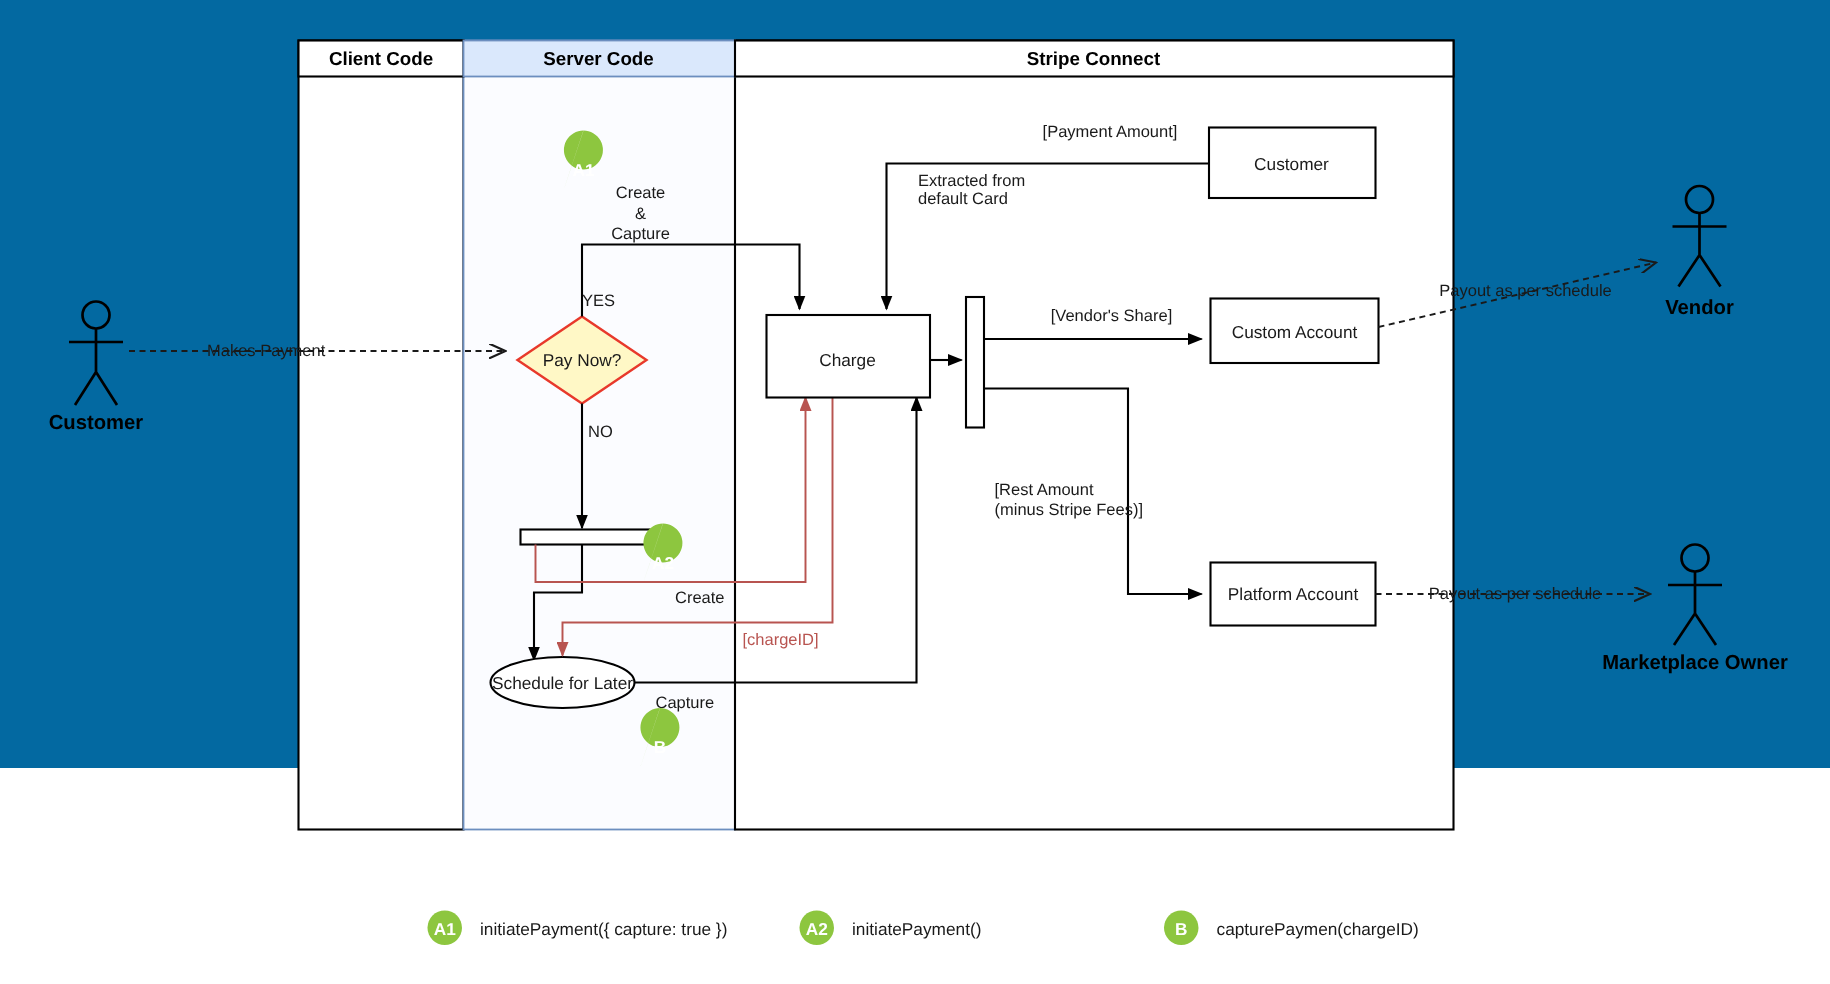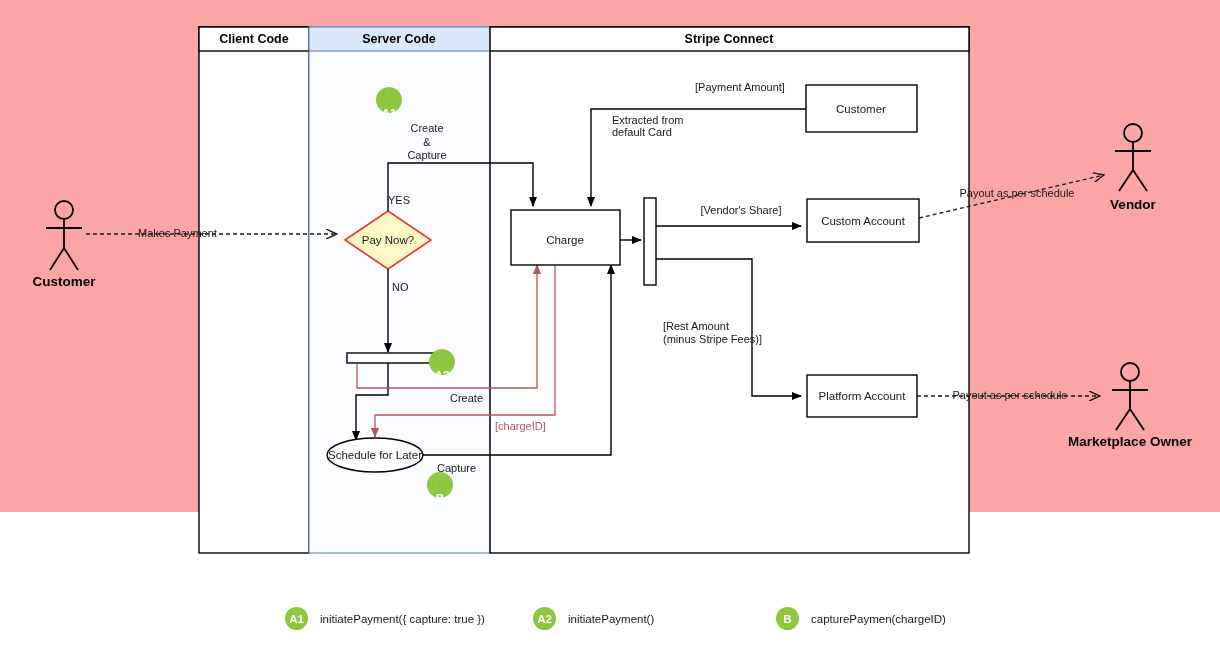--- a/index.html
+++ b/index.html
@@ -1,19 +1,19 @@
 <!DOCTYPE html>
 <html><head>
 <meta charset="utf-8">
 <title>Stripe Connect Flow Diagram</title>
 <style>
   html,body{margin:0;padding:0;background:#ffffff;}
   body{width:1220px;height:656px;overflow:hidden;
        font-family:"Liberation Sans","DejaVu Sans",sans-serif;}
-  #stage{position:relative;width:1220px;height:512px;background:#fca5a5;}
+  #stage{position:relative;width:1220px;height:512px;background:#0369a1;}
   svg#diagram{position:absolute;left:0;top:0;width:1220px;height:656px;}
   .lane-hd{font-size:12.5px;font-weight:bold;fill:#000;text-anchor:middle;}
   .node-lbl{font-size:11.5px;fill:#1a1a1a;text-anchor:middle;}
   .edge-lbl{font-size:11px;fill:#1a1a1a;text-anchor:middle;}
   .edge-lbl-l{font-size:11px;fill:#1a1a1a;text-anchor:start;}
   .edge-lbl-red{font-size:11px;fill:#b85450;text-anchor:start;}
   .actor-lbl{font-size:13.5px;font-weight:bold;fill:#000;text-anchor:middle;}
   .badge-txt{font-size:11.5px;font-weight:bold;fill:#ffffff;text-anchor:middle;}
   .legend-txt{font-size:11.5px;fill:#1a1a1a;text-anchor:start;}
   .sld{fill:none;stroke:#000;stroke-width:1.4;}

